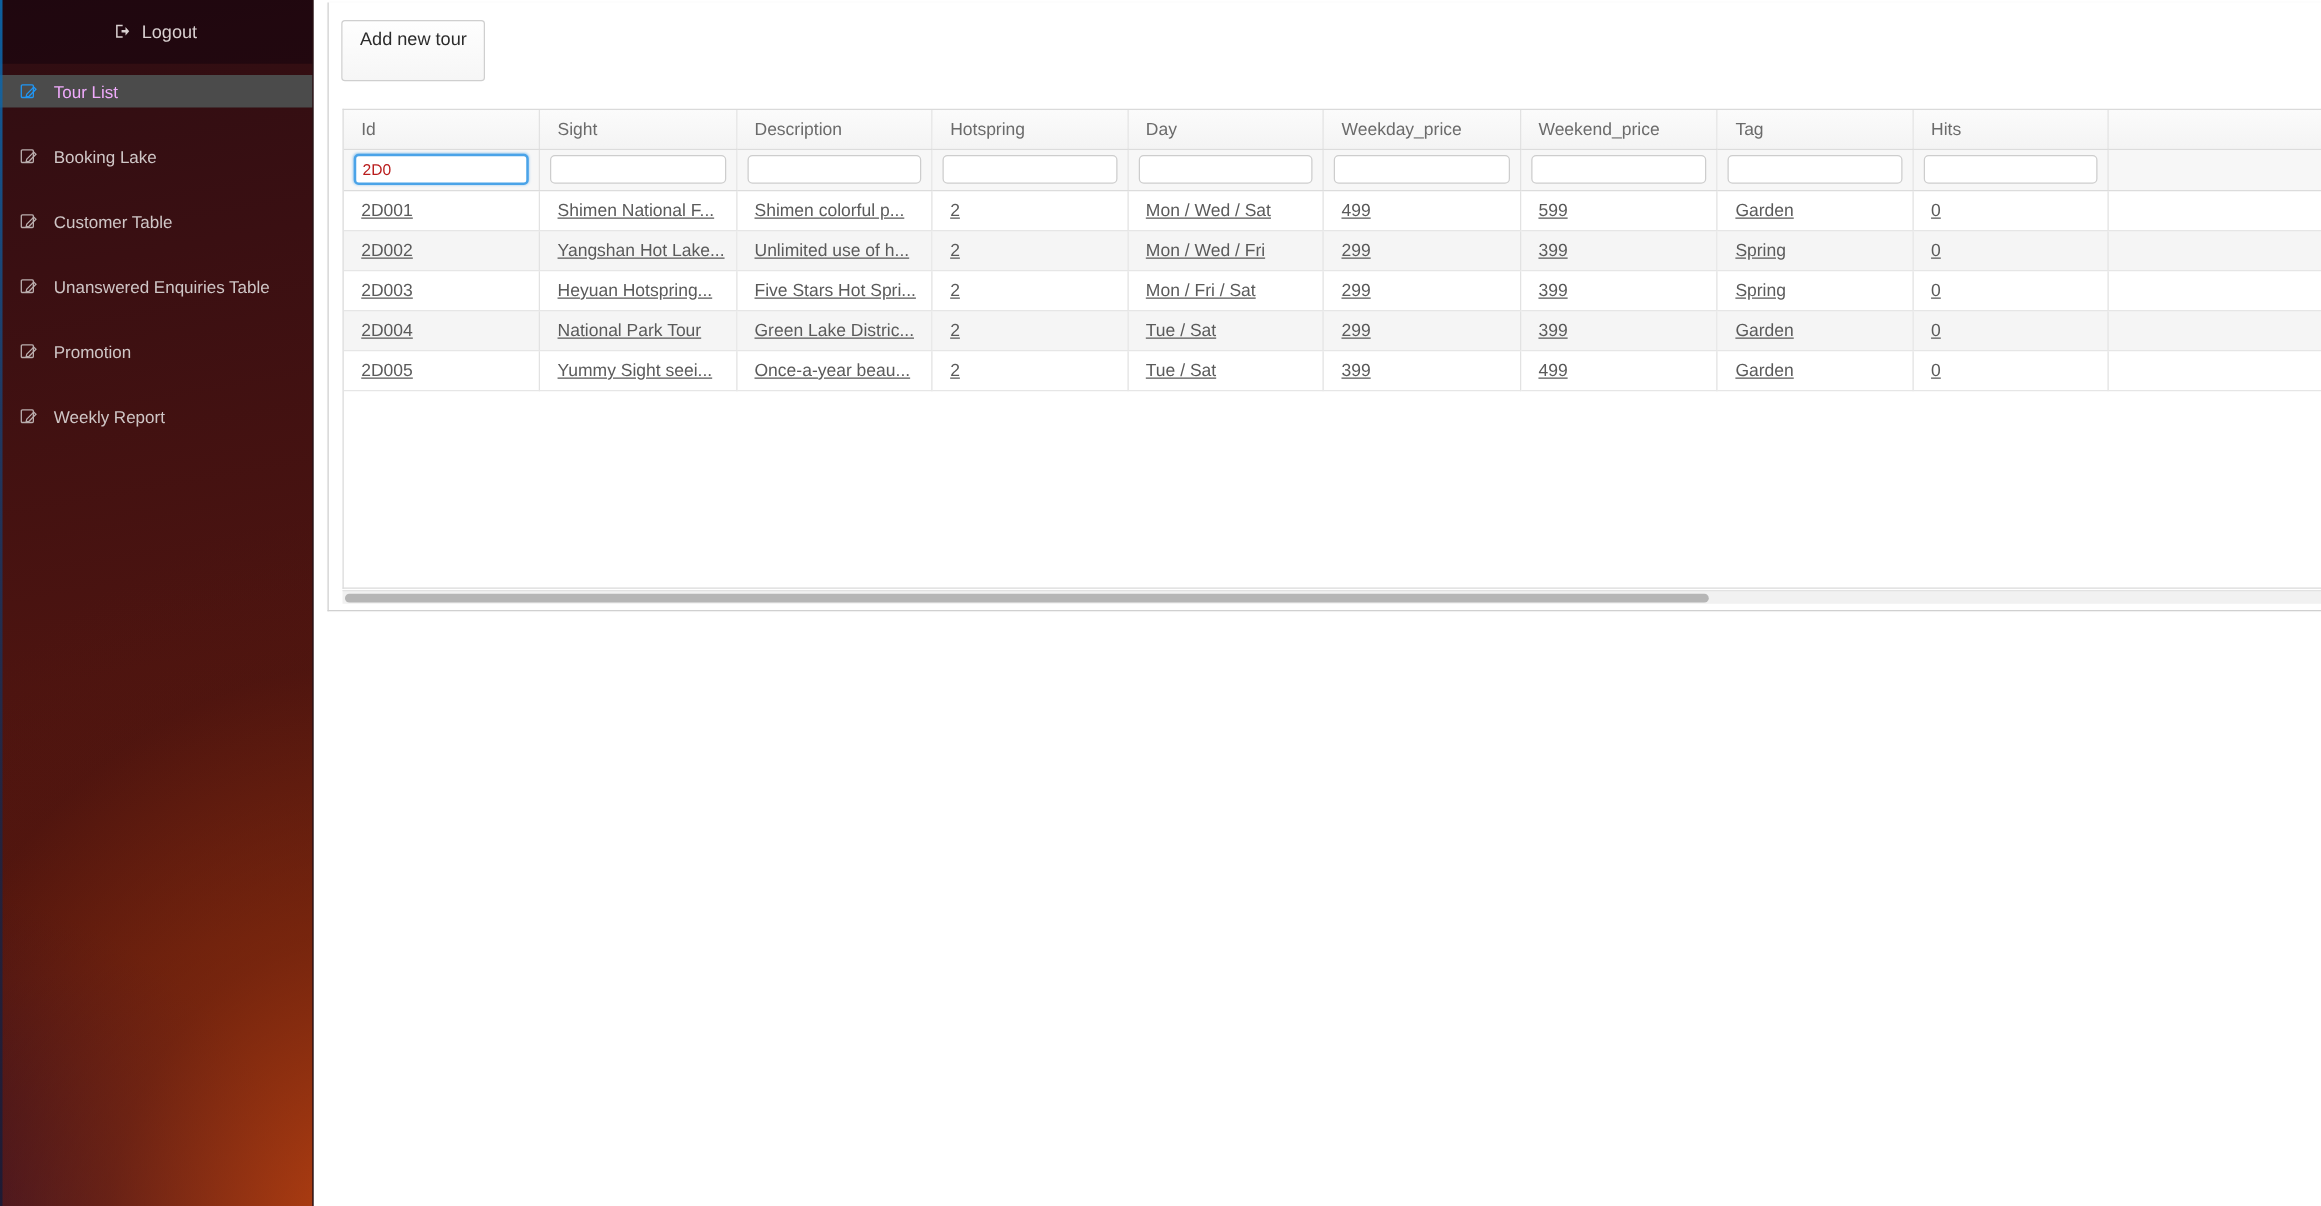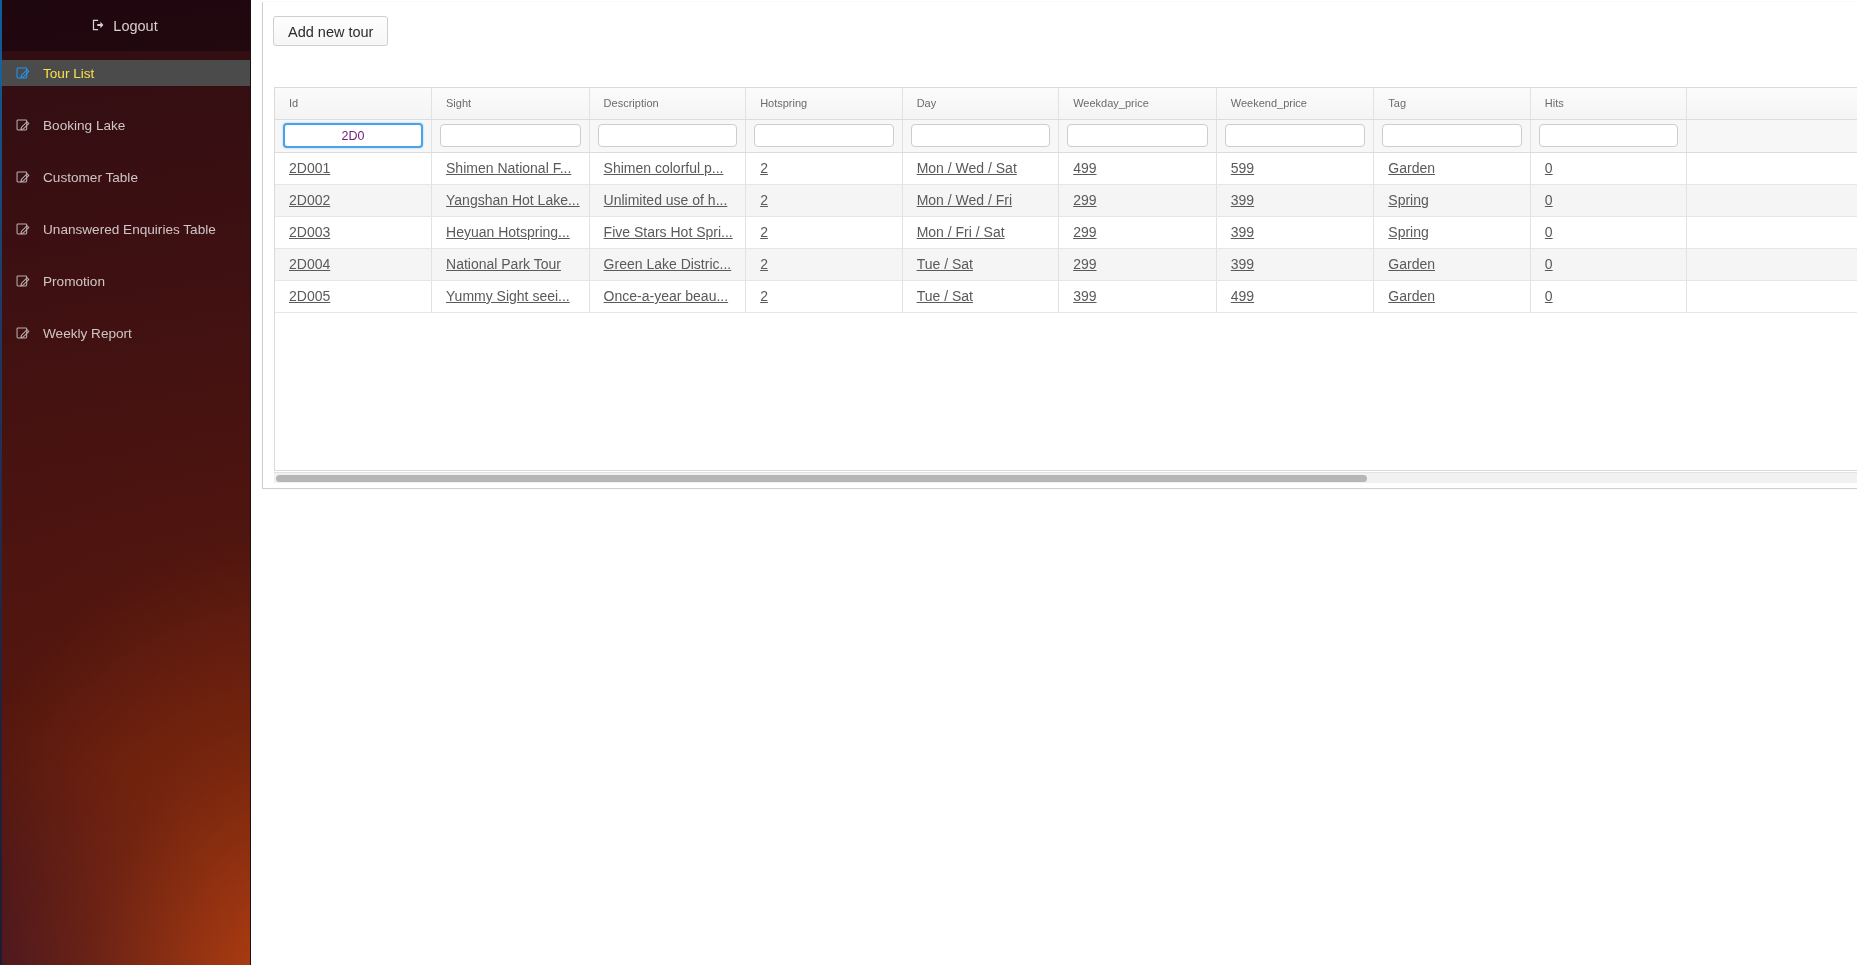--- a/index.html
+++ b/index.html
@@ -60,21 +60,21 @@
     gap: 12px;
     color: #cfc6c6;
     font-size: 13.6px;
     cursor: pointer;
   }
   .nav-spacer { height: 26px; }
   .nav-item .nico { width: 16px; height: 16px; display:inline-flex; align-items:center; justify-content:center; }
   .nav-item .nico svg { width: 14px; height: 14px; display:block; }
   .nav-item.active {
     background: #4b4b4b;
-    color: #fde047;
+    color: #f0abfc;
   }
   .nav-item.active .nico svg { stroke: #2196f3; }
   .nav-item .nico svg { stroke: #b9adad; fill: none; stroke-width: 1.2; }
 
   
   #main {
     position: absolute; left: 251px; top: 0;
     width: 1606px; height: 965px;
     background: #ffffff;
   }
@@ -84,21 +84,21 @@
     background: #ffffff;
     border: 1px solid #d0d0d0;
     border-top: none;
     box-shadow: 0 0 2px rgba(0,0,0,.05);
   }
   .panel-inner { padding: 12px 10px 0 10px; }
 
   .btn-add {
     display: inline-block;
     margin: 2px 0 0 0;
-    padding: 7px 14px 5px 14px;
+    padding: 7px 14px 24px 14px;
     font-size: 14.5px;
     color: #2b2b2b;
     background: linear-gradient(180deg,#fefefe 0%, #f6f6f6 100%);
     border: 1px solid #cfcfcf;
     border-radius: 3px;
     cursor: pointer;
     font-family: "Liberation Sans", sans-serif;
   }
 
   
@@ -125,42 +125,41 @@
     overflow: hidden;
     white-space: nowrap;
     text-overflow: ellipsis;
   }
   table.grid thead th {
     height: 31px;
     background: linear-gradient(180deg,#fbfbfb 0%, #f4f4f4 100%);
     font-weight: normal;
     color: #6b6b6b;
     padding: 0 0 0 14px;
-    font-size: 11px;
+    font-size: 14px;
     border-bottom: 1px solid #dcdcdc;
     cursor: pointer;
   }
   table.grid tr.filter-row td {
     height: 33px;
     background: #f7f7f7;
     padding: 0 8px;
     border-bottom: 1px solid #dcdcdc;
   }
   .fin {
     width: 100%;
     height: 23px;
     border: 1px solid #cdcdcd;
     border-radius: 4px;
     background: #fff;
     font-size: 12.5px;
-    color: #701a75;
+    color: #b91c1c;
     padding: 0 5px;
     outline: none;
     font-family: "Liberation Sans", sans-serif;
-    text-align: center;
   }
   .fin.focused {
     border: 2px solid #4aa3e8;
     box-shadow: 0 0 2px rgba(74,163,232,.6);
     height: 25px;
     caret-color: #333;
   }
   table.grid tbody td {
     height: 32px;
     padding: 0 0 0 14px;

